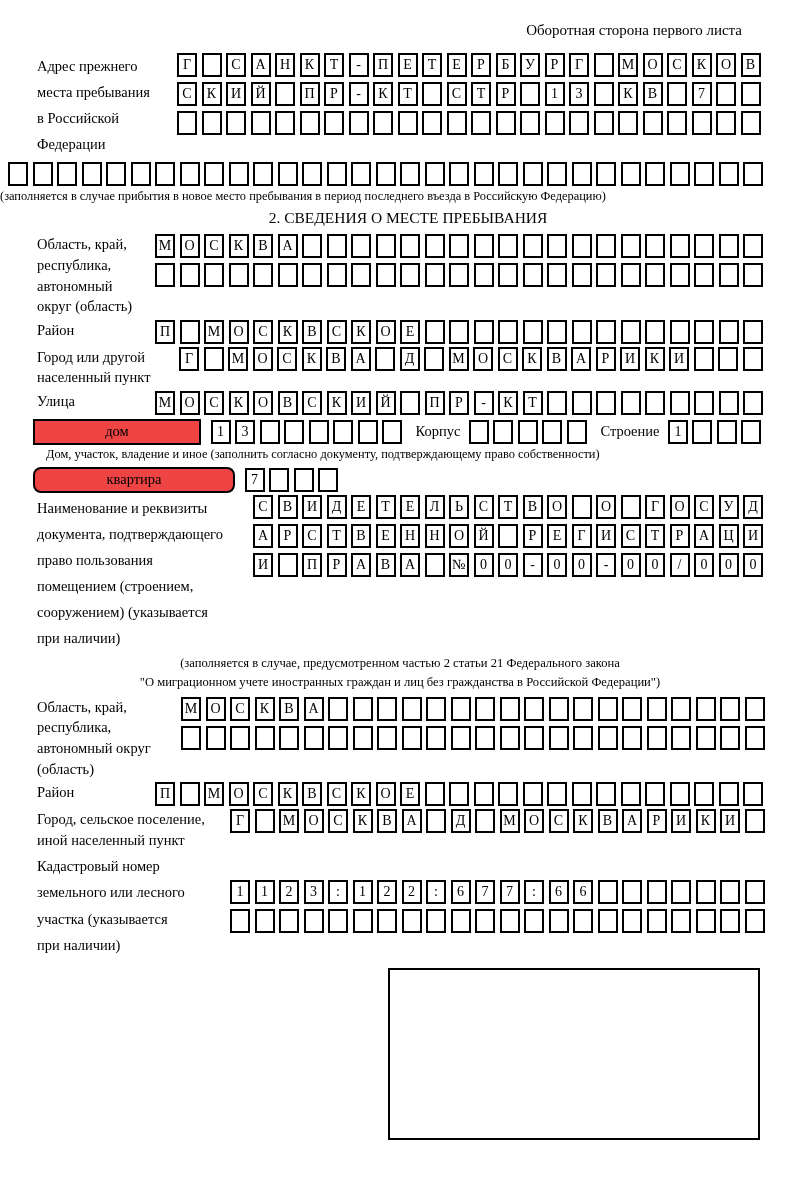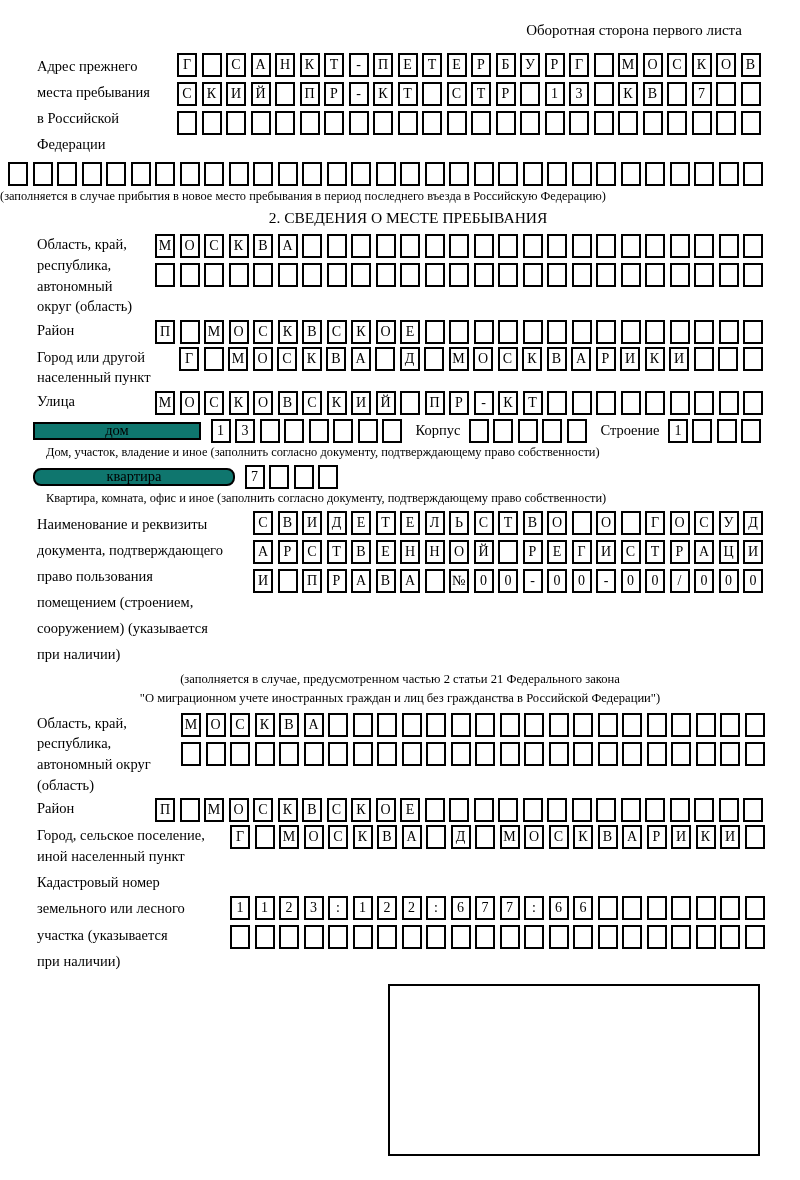--- a/index.html
+++ b/index.html
@@ -25,22 +25,22 @@
   .w177{width:177px}.w155{width:155px}.w179{width:179px}
   .w253{width:253px}.w181{width:181px}.w230{width:230px}
   .overflow-row{margin:5px 0 2px 8px;}
   .caption-c{font-size:12.4px;margin:3px 0 2px;}
   .caption-l{font-size:12.4px;padding-left:38px;margin:2px 8px 5px;}
   .sec-title{font-weight:normal;text-align:center;font-size:15.5px;margin:5px 0 7px;padding-left:16px;}
   .fact-title{font-weight:bold;text-align:center;font-size:14.5px;margin:8px 0 3px;}
   .fact-cap{font-size:12.6px;text-align:center;line-height:1.45;}
   .inline-row{display:flex;align-items:center;margin:4px 0 2px 33px;gap:4.5px;}
   .rect-label{
-    box-sizing:border-box;border:2px solid #000;height:18px;flex:none;
-    display:flex;align-items:center;justify-content:center;font-size:14.5px;background:#0f766e;
+    box-sizing:border-box;border:2px solid #000;height:26px;flex:none;
+    display:flex;align-items:center;justify-content:center;font-size:14.5px;background:#ef4444;
   }
   .rect-dom{width:168px;margin-right:5px;}
   .rect-kvartira{width:202px;margin-right:5px;border-radius:8px;}
   .inline-lbl{margin:0 4px 0 9px;flex:none;}
   .mesto{display:flex;align-items:center;margin:3px 0 0 37px;}
   .mesto .opt1{margin:0 12px 0 14px;}
   .mesto .opt2{margin:0 19px 0 20px;}
   .mesto .opt3{margin-left:28px;}
   .mesto-note{font-size:12.6px;margin:3px 0 5px 240px;}
   .kadastr-rows{margin-top:27px;}
@@ -365,21 +365,20 @@
 
   <div class="inline-row">
     <div class="rect-label rect-kvartira">квартира</div>
     <div class="box-row">
         <span class="cell">7</span>
         <span class="cell"></span>
         <span class="cell"></span>
         <span class="cell"></span>
       </div>
   </div>
-  <div class="caption-l">Квартира, комната, офис и иное (заполнить согласно документу, подтверждающему право собственности)</div>
 
 
   <div class="field">
     <div class="flabel w253 lh-tall">Наименование и реквизиты
 документа, подтверждающего
 право пользования
 помещением (строением,
 сооружением) (указывается
 при наличии)</div>
     <div class="rows">

